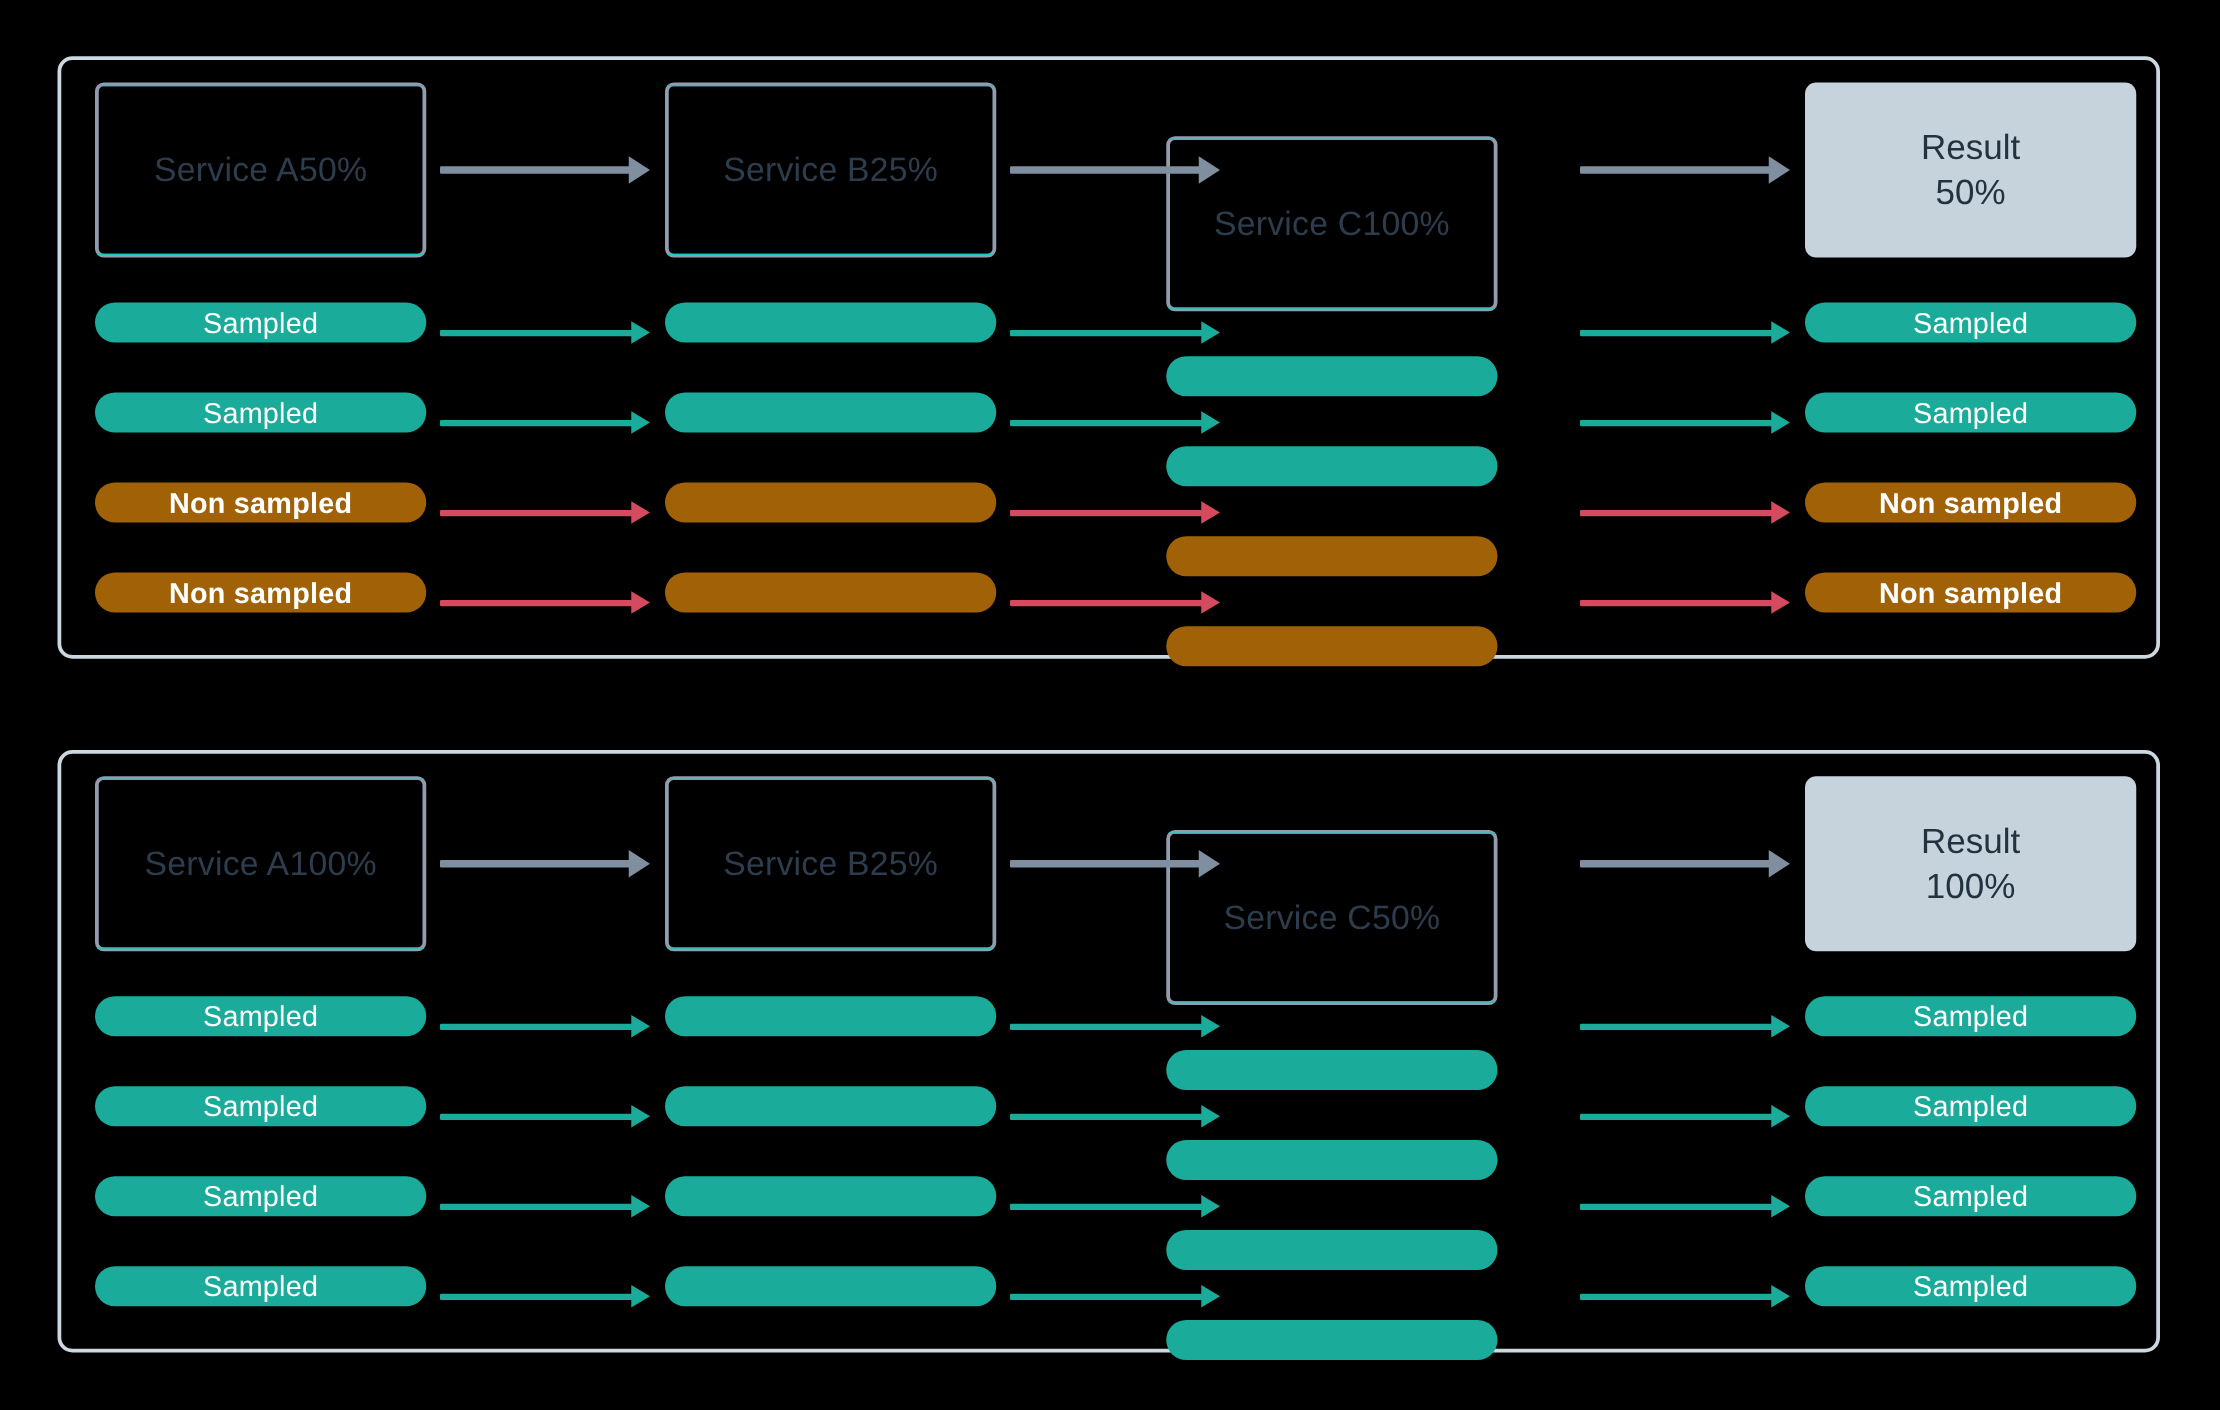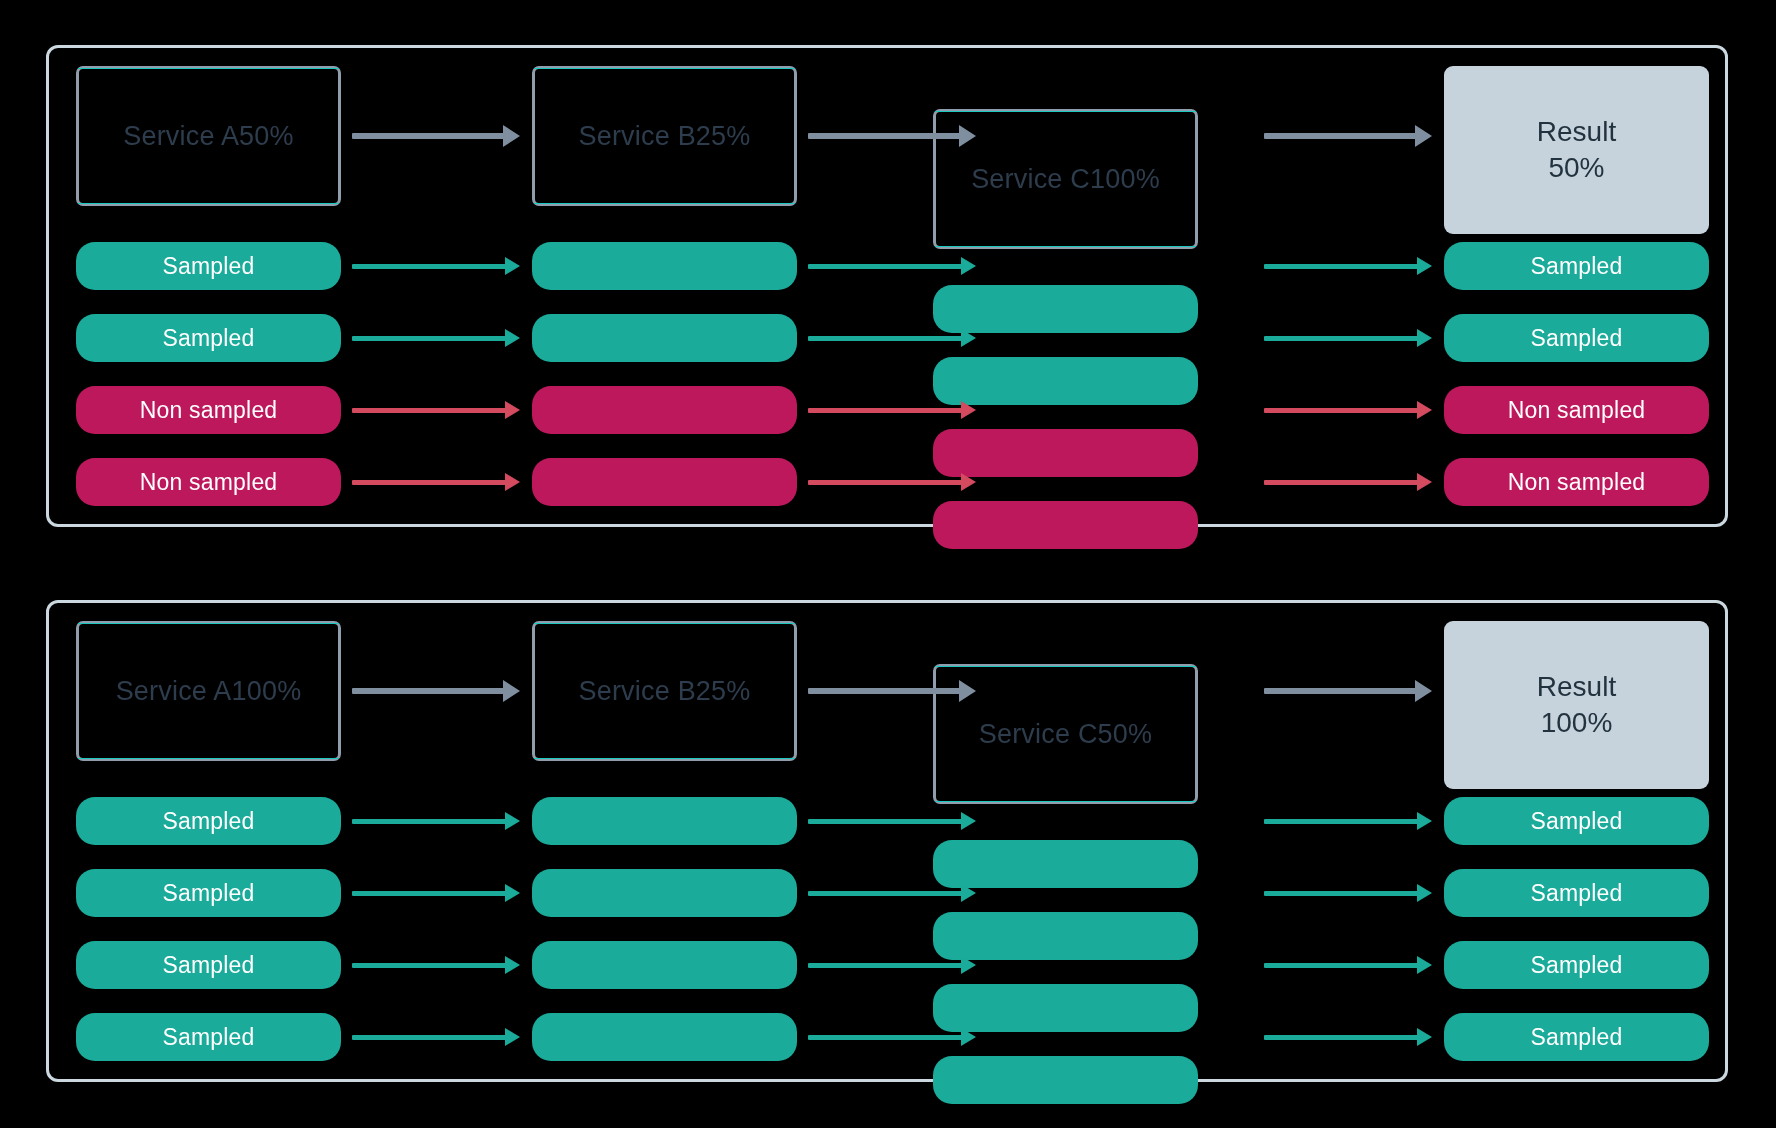--- a/index.html
+++ b/index.html
@@ -64,49 +64,49 @@
   .svc-box::after {
     content: "";
     position: absolute;
     left: -1px; right: -1px; bottom: -1px;
     height: 1px;
     background: #19c9c0;
   }
   .result-box {
     position: absolute;
     top: 0;
-    height: 168px;
+    height: 140px;
     border-radius: 9px;
     background: #c6d3dc;
     display: flex;
     flex-direction: column;
     align-items: center;
     justify-content: center;
     line-height: 1.28;
   }
   .result-box .svc-name,
   .result-box .svc-pct {
     color: #22333f;
     font-size: 28px;
   }
 
   
   .bar {
     position: absolute;
-    height: 48px;
+    height: 32px;
     border-radius: 19px;
     display: flex;
     align-items: center;
     justify-content: center;
     color: #ffffff;
     font-size: 23px;
     letter-spacing: 0.2px;
   }
   .bar.sampled     { background: #1aab9b; }
-  .bar.nonsampled  { background: #be185d; }
+  .bar.nonsampled  { background: #a16207; font-weight: bold; }
 
   
   .arrow { position: absolute; height: 22px; }
   .arrow .shaft {
     position: absolute;
     top: 50%;
     left: 0;
     right: 13px;
     height: 6px;
     margin-top: -3px;

